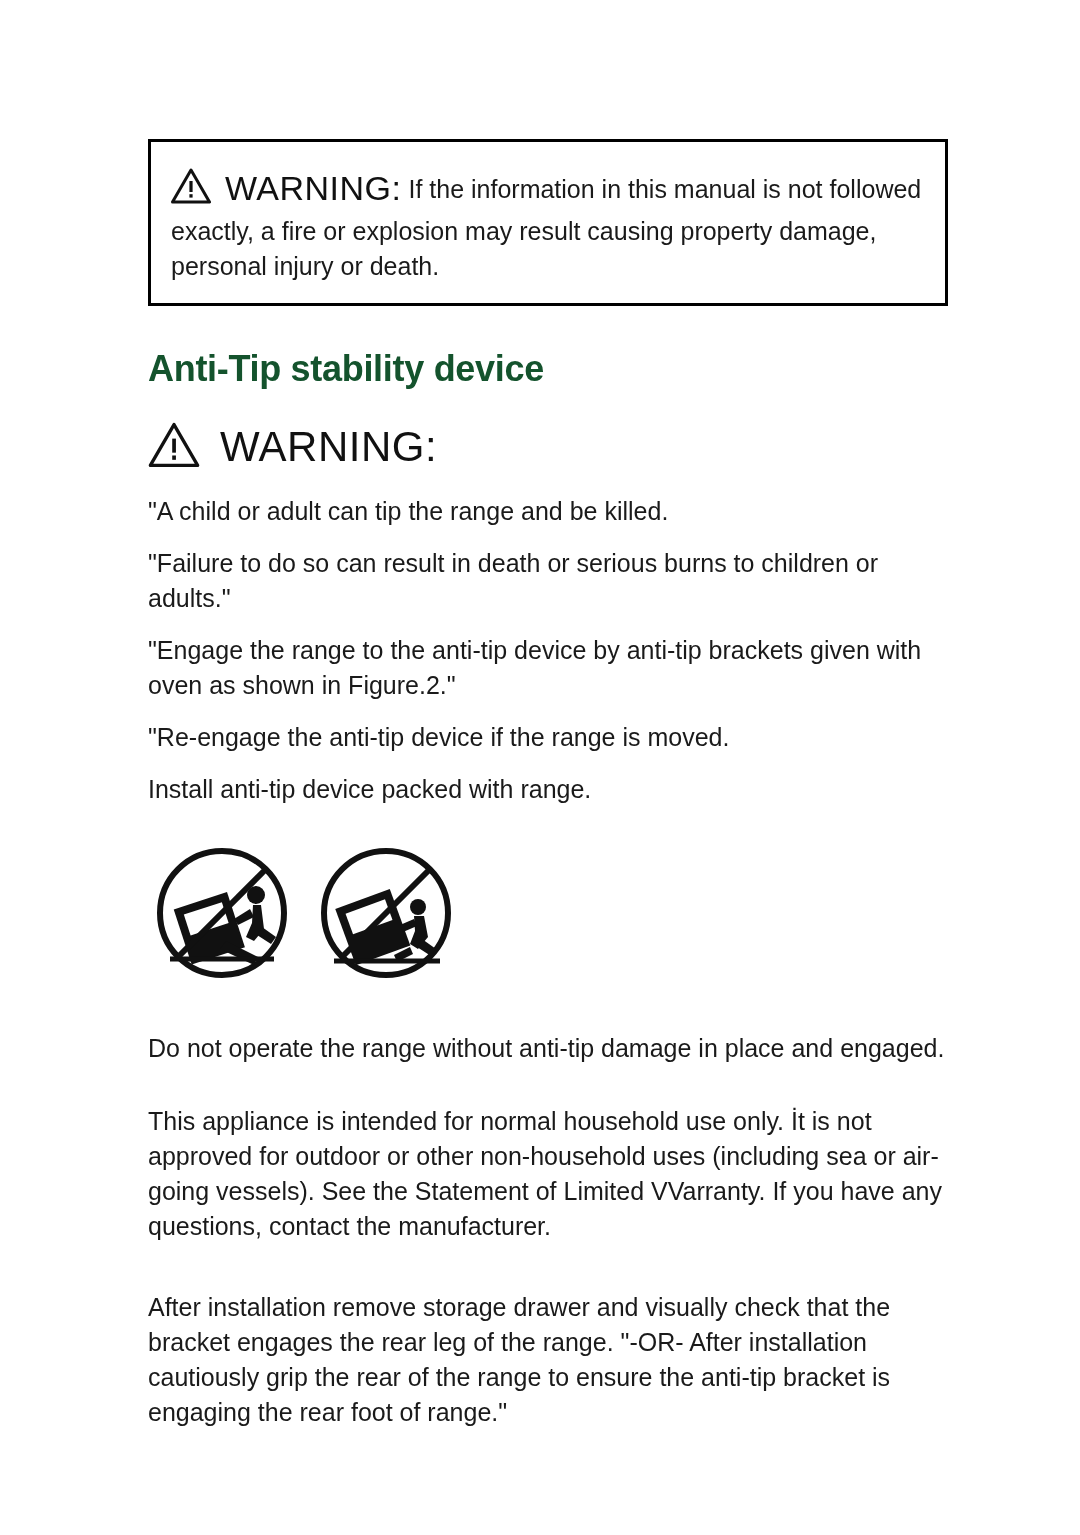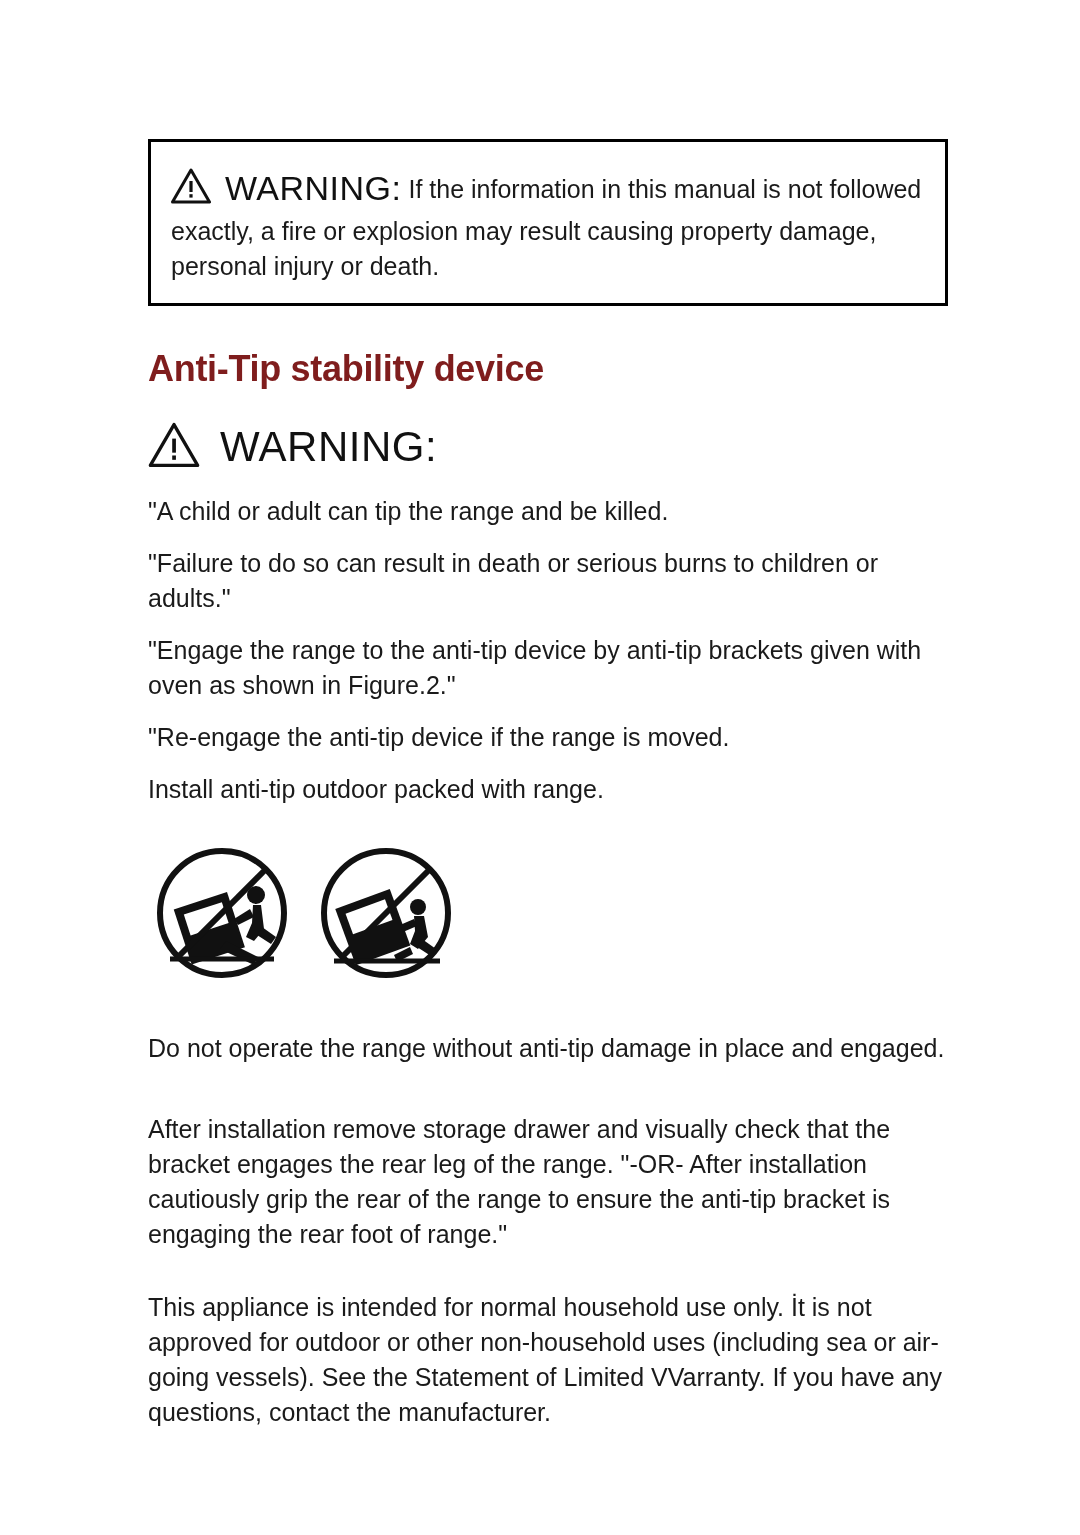--- a/index.html
+++ b/index.html
@@ -53,21 +53,21 @@
     color: #111;
     vertical-align: -2px;
   }
 
   
   .section-title {
     font-size: 36px;
     font-weight: bold;
     letter-spacing: -0.3px;
     margin: 42px 0 0 0;
-    color: #7f1d1d;
+    color: #14532d;
   }
 
   
   .big-warning {
     margin: 32px 0 0 0;
     display: flex;
     align-items: center;
   }
   .big-warning .warn-tri {
     margin-right: 20px;
@@ -131,21 +131,21 @@
           <rect x="18.6" y="26.2" width="2.9" height="3.4" fill="#111"></rect>
         </svg>
       </span>
       <span class="big-warning-text">WARNING:</span>
     </div>
 
     <p class="body first">"A child or adult can tip the range and be killed.</p>
     <p class="body">"Failure to do so can result in death or serious burns to children or adults."</p>
     <p class="body">"Engage the range to the anti-tip device by anti-tip brackets given with oven as shown in Figure.2."</p>
     <p class="body">"Re-engage the anti-tip device if the range is moved.</p>
-    <p class="body">Install anti-tip outdoor packed with range.</p>
+    <p class="body">Install anti-tip device packed with range.</p>
 
     <div class="pictograms">
 
       <div>
         <svg width="136" height="136" viewBox="0 0 136 136" aria-hidden="true">
           <circle cx="68" cy="68" r="62" fill="none" stroke="#111" stroke-width="6"></circle>
 
           <g transform="rotate(-18 62 78)">
             <rect x="26" y="52" width="56" height="58" fill="#111"></rect>
             <rect x="34" y="60" width="40" height="22" fill="#fff"></rect>
@@ -178,17 +178,17 @@
           <path d="M104 94 L118 104 L113 111 L99 102 Z" fill="#111"></path>
           <path d="M92 102 L76 110 L79 117 L95 109 Z" fill="#111"></path>
           <path d="M16 116 L122 116" stroke="#111" stroke-width="5"></path>
           <path d="M24 112 L112 24" stroke="#111" stroke-width="6"></path>
         </svg>
       </div>
 
     </div>
 
     <p class="body block-indent gap-lg">Do not operate the range without anti-tip damage in place and engaged.</p>
+    <p class="body gap-md">This appliance is intended for normal household use only. İt is not approved for outdoor or other non-household uses (including sea or air-going vessels). See the Statement of Limited VVarranty. If you have any questions, contact the manufacturer.</p>
     <p class="body block-indent gap-lg">After installation remove storage drawer and visually check that the bracket engages the rear leg of the range. "-OR- After installation cautiously grip the rear of the range to ensure the anti-tip bracket is engaging the rear foot of range."</p>
-    <p class="body gap-md">This appliance is intended for normal household use only. İt is not approved for outdoor or other non-household uses (including sea or air-going vessels). See the Statement of Limited VVarranty. If you have any questions, contact the manufacturer.</p>
 
   </div>
 </div>
 
 </body></html>

